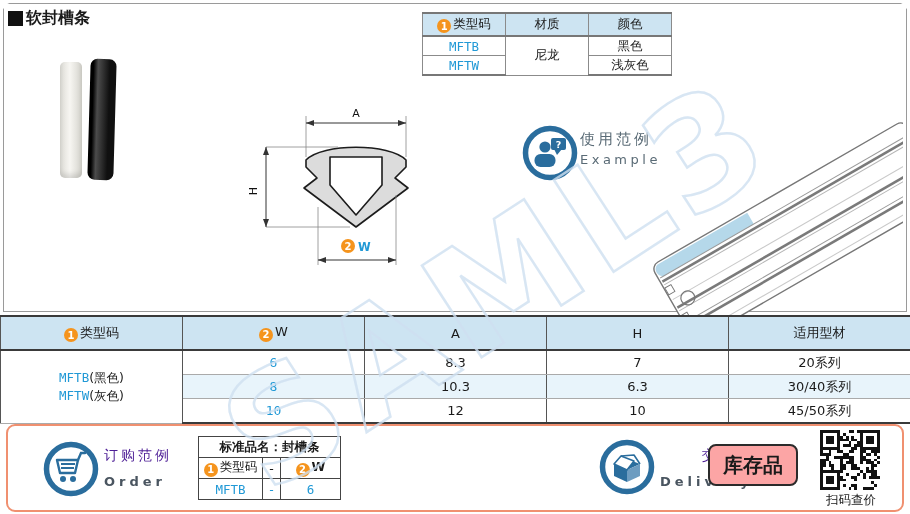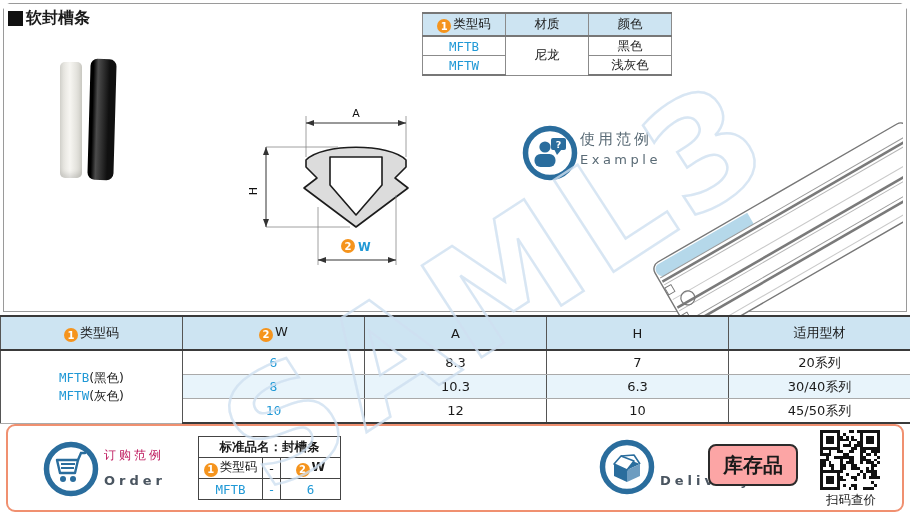--- a/index.html
+++ b/index.html
@@ -46,21 +46,21 @@
      transform:rotate(-33deg);font-size:150px;font-weight:bold;letter-spacing:8px;color:transparent;
      -webkit-text-stroke:2.5px #cfe0f1;opacity:.8;z-index:30;pointer-events:none;}
 
   
   .ex-text{left:580px;top:130px;color:#5a6b76;}
   .ex-cn{font-size:15px;letter-spacing:3px;}
   .ex-en{font-size:13px;letter-spacing:3.5px;margin-top:3px;}
 
   
   .order-panel{left:6px;top:424px;width:894px;height:84px;border:2px solid #f09070;border-radius:9px;background:#fff;}
-  .lbl-cn{font-size:12px;letter-spacing:3px;color:#be185d;}
+  .lbl-cn{font-size:14px;letter-spacing:3px;color:#4c1d95;}
   .lbl-en{font-size:13px;letter-spacing:4px;color:#4a5560;margin-top:9px;font-weight:bold;}
 
   .mini-table{left:146px;top:10px;border-collapse:collapse;table-layout:fixed;font-size:12.5px;margin-left:44px;}
   .mini-table td{border:1px solid #444;text-align:center;height:20px;padding:0 2px;}
   .mini-table .mt-title{font-weight:bold;}
 
   .stock-btn{left:700px;top:18px;width:86px;height:38px;background:#fca5a5;border:2px solid #2b2b2b;border-radius:8px;
      display:flex;align-items:center;justify-content:center;font-size:20px;font-weight:bold;}
 
   .qr{left:812px;top:4px;width:60px;height:60px;display:grid;grid-template-columns:repeat(21,1fr);

